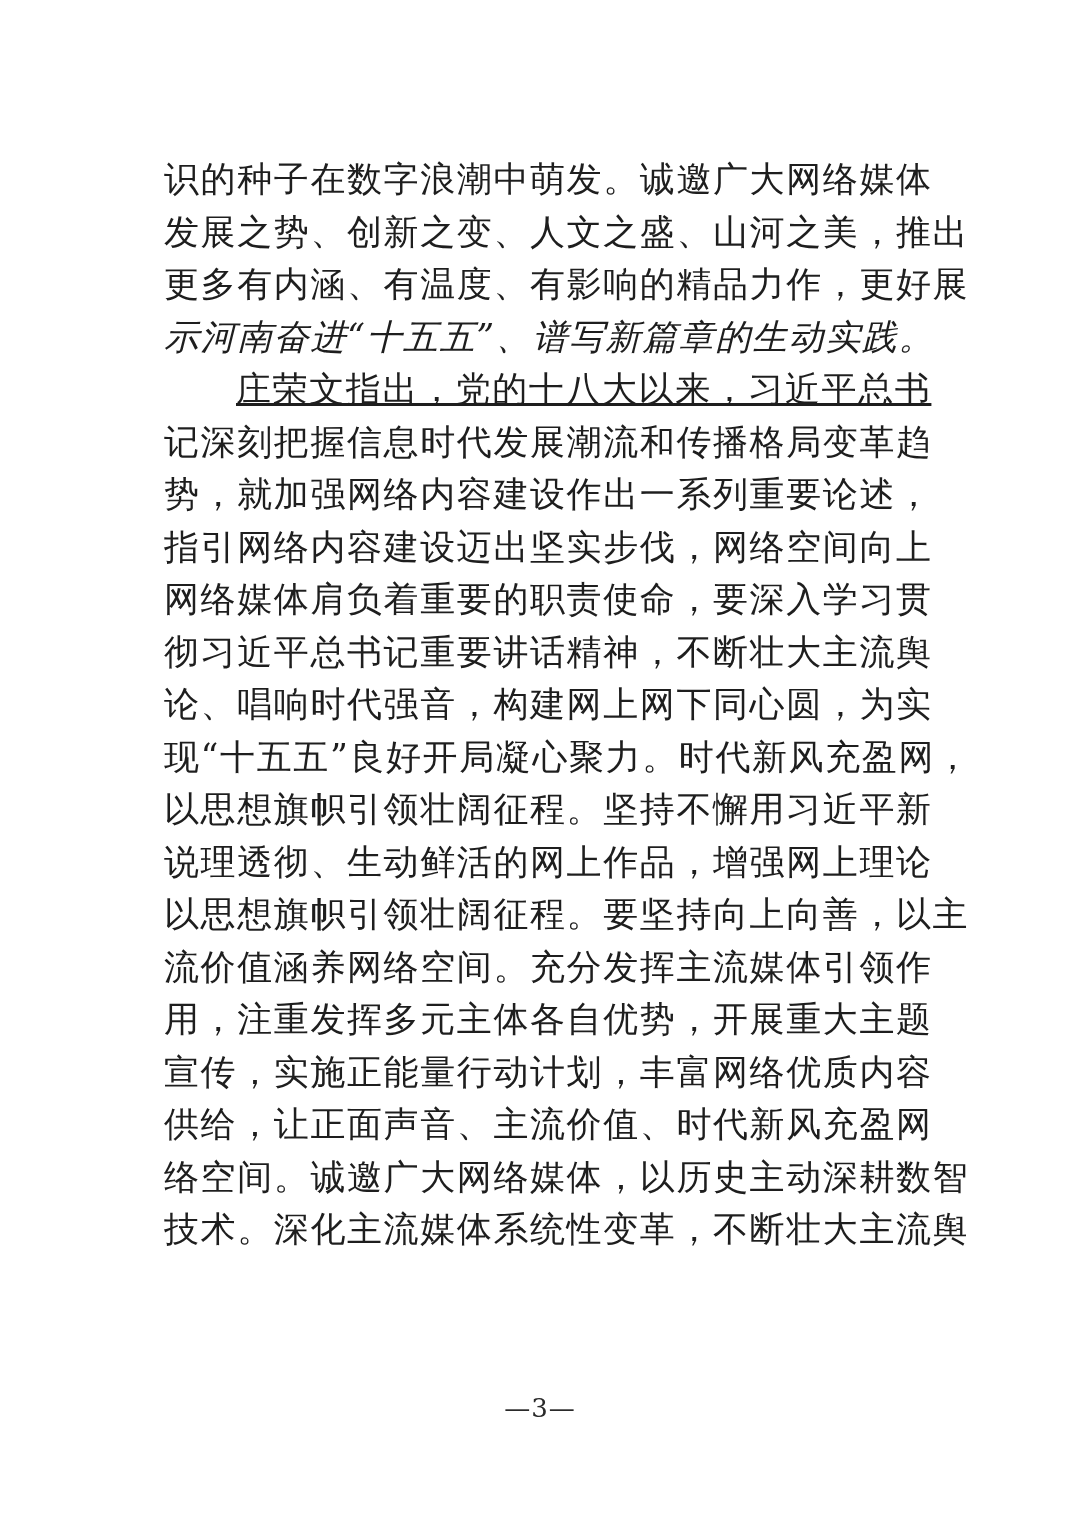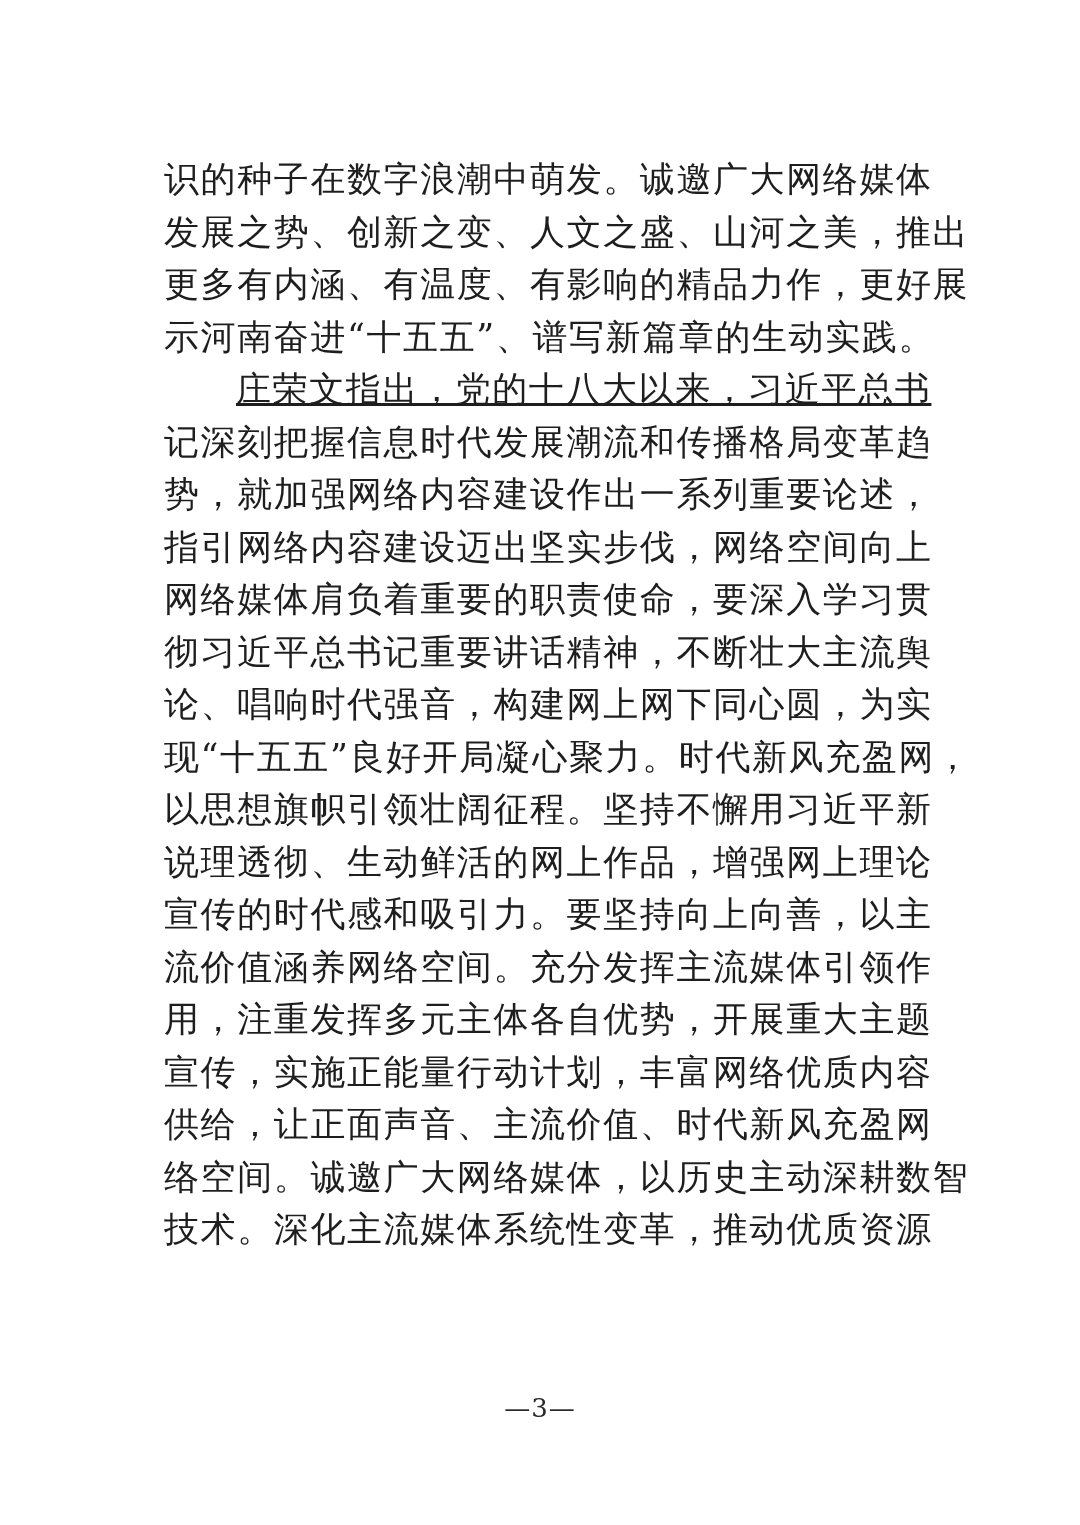--- a/index.html
+++ b/index.html
@@ -34,20 +34,21 @@
       font-size: 35px;
       letter-spacing: 1.6px;
       white-space: nowrap;
       text-align: justify;
       text-align-last: justify;
       width: 752px;
       overflow: visible;
     }
     .line.last {
       text-align-last: left;
+      font-style: italic;
     }
     .line.indent {
       padding-left: 72px;
       width: 680px;
       text-decoration: underline;
     }
     .page-number {
       position: absolute;
       left: 0;
       width: 1080px;
@@ -73,23 +74,23 @@
     <div class="line indent">庄荣文指出，党的十八大以来，习近平总书</div>
     <div class="line">记深刻把握信息时代发展潮流和传播格局变革趋</div>
     <div class="line">势，就加强网络内容建设作出一系列重要论述，</div>
     <div class="line">指引网络内容建设迈出坚实步伐，网络空间向上</div>
     <div class="line">网络媒体肩负着重要的职责使命，要深入学习贯</div>
     <div class="line">彻习近平总书记重要讲话精神，不断壮大主流舆</div>
     <div class="line">论、唱响时代强音，构建网上网下同心圆，为实</div>
     <div class="line">现“十五五”良好开局凝心聚力。时代新风充盈网，</div>
     <div class="line">以思想旗帜引领壮阔征程。坚持不懈用习近平新</div>
     <div class="line">说理透彻、生动鲜活的网上作品，增强网上理论</div>
-    <div class="line">宣传的时代感和吸引力。要坚持向上向善，以主</div>
+    <div class="line">以思想旗帜引领壮阔征程。要坚持向上向善，以主</div>
     <div class="line">流价值涵养网络空间。充分发挥主流媒体引领作</div>
     <div class="line">用，注重发挥多元主体各自优势，开展重大主题</div>
     <div class="line">宣传，实施正能量行动计划，丰富网络优质内容</div>
     <div class="line">供给，让正面声音、主流价值、时代新风充盈网</div>
     <div class="line">络空间。诚邀广大网络媒体，以历史主动深耕数智</div>
-    <div class="line">技术。深化主流媒体系统性变革，推动优质资源</div>
+    <div class="line">技术。深化主流媒体系统性变革，不断壮大主流舆</div>
   </div>
 
   <div class="page-number">—3—</div>
 </div>
 
 </body></html>

